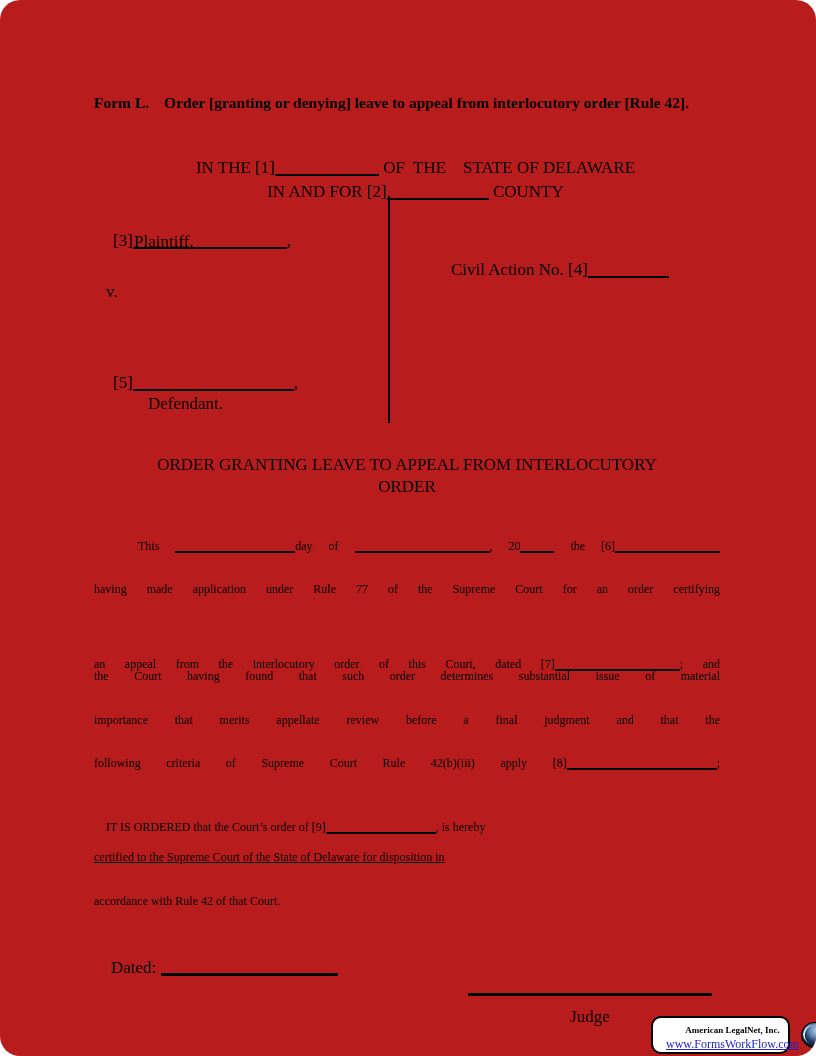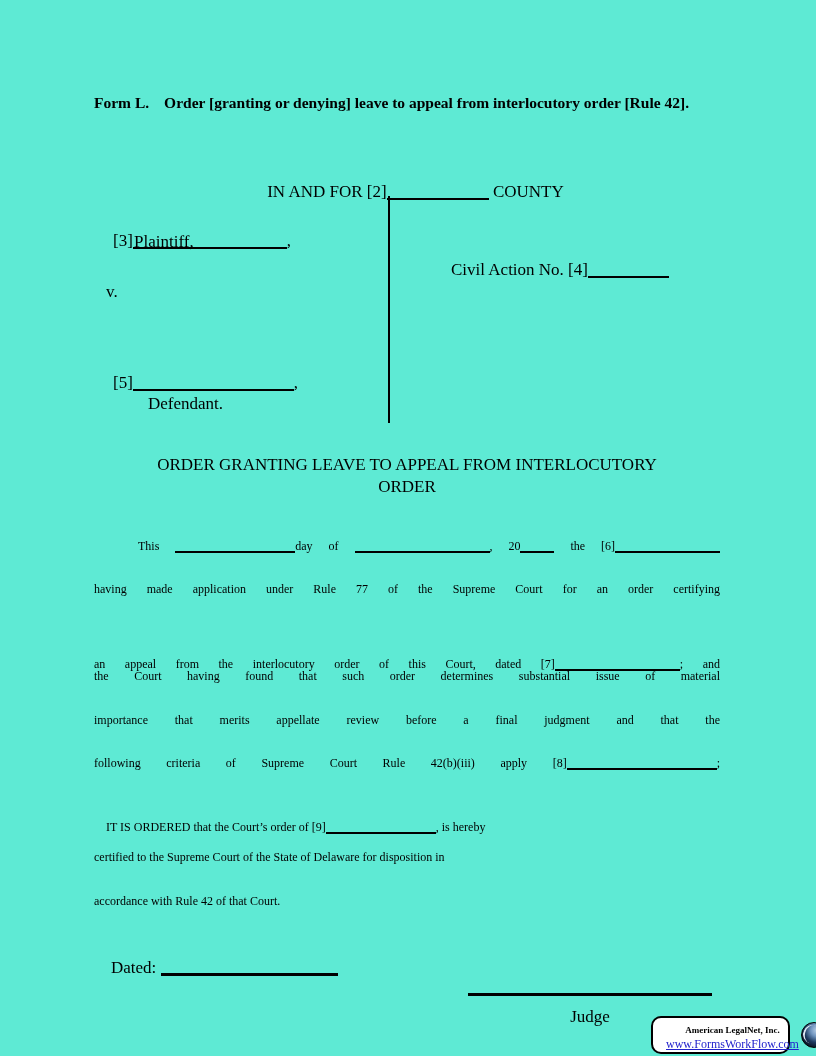--- a/index.html
+++ b/index.html
@@ -1,19 +1,20 @@
 <!DOCTYPE html>
 <html><head>
 <meta charset="utf-8">
 <style>
   html,body { margin:0; padding:0; background:#fff; }
   .page {
-    position:relative; width:816px; height:1056px; background:#5eead4;
+    position:relative; width:816px; height:1056px; background:#b91c1c;
     font-family:"Liberation Serif","DejaVu Serif",serif; color:#000;
     overflow:hidden;
+    border-radius:20px;
   }
   .line { position:absolute; font-size:12px; line-height:1.25; color:#000; }
   .fs17 { font-size:17px; }
   .bold { font-weight:bold; }
   .pre  { white-space:pre; }
   .col  { left:94px; width:626px; }
   .center { text-align:center; white-space:pre; }
   .just { text-align:justify; text-align-last:justify; }
   .ind  { text-indent:44px; }
   .blank {
@@ -44,20 +45,23 @@
 </style>
 </head>
 <body>
 
 <div class="page">
 
   <div class="line bold" style="left:94px; top:93px; font-size:15.5px;">
     <span>Form L.</span><span style="margin-left:15px;">Order [granting or denying] leave to appeal from interlocutory order [Rule 42].</span>
   </div>
 
+  <div class="line fs17 col center" style="top:136px;">
+    <span>IN THE [1]</span><span class="blank" style="width:104px;"></span><span> OF  THE    STATE OF DELAWARE</span>
+  </div>
   <div class="line fs17 col center" style="top:160px;">
     <span>IN AND FOR [2]</span><span class="blank" style="width:102px;"></span><span> COUNTY</span>
   </div>
 
   <div class="line fs17 pre" style="left:96px; top:209px;">
     <span>[3]</span><span class="blank" style="width:154px;"></span><span>,</span>
   </div>
   <div class="line fs17 pre" style="left:134px; top:231px;">Plaintiff,</div>
   <div class="line fs17 pre" style="left:106px; top:281px;">v.</div>
   <div class="line fs17 pre" style="left:96px; top:351px;">
@@ -83,21 +87,21 @@
   </div>
   <div class="line col just" style="top:669px;">the Court having found that such order determines substantial issue of material</div>
   <div class="line col just" style="top:713px;">importance that merits appellate review before a final judgment and that the</div>
   <div class="line col just" style="top:756px;">
     <span>following criteria of Supreme Court Rule 42(b)(iii) apply [8]</span><span class="blank" style="width:150px;"></span><span>;</span>
   </div>
 
   <div class="line col pre ind" style="top:805px;">
     <span>IT IS ORDERED that the Court’s order of [9]</span><span class="blank" style="width:110px;"></span><span>, is hereby</span>
   </div>
-  <div class="line col pre" style="top:850px;">certified to the Supreme Court of the State of Delaware for disposition in</div>
+  <div class="line col pre" style="top:850px;text-decoration:underline;">certified to the Supreme Court of the State of Delaware for disposition in</div>
   <div class="line col pre" style="top:894px;">accordance with Rule 42 of that Court.</div>
 
   <div class="line fs17 pre" style="left:94px; top:936px;">
     <span>Dated: </span><span class="blank thick" style="width:177px;"></span>
   </div>
 
   <div class="sigrule"></div>
   <div class="line fs17 judge-label">Judge</div>
 
   <div class="logo">

